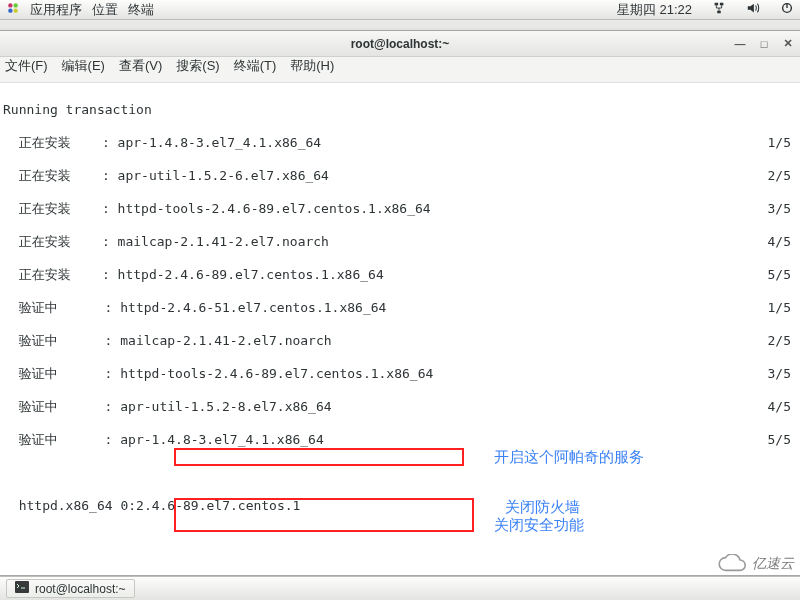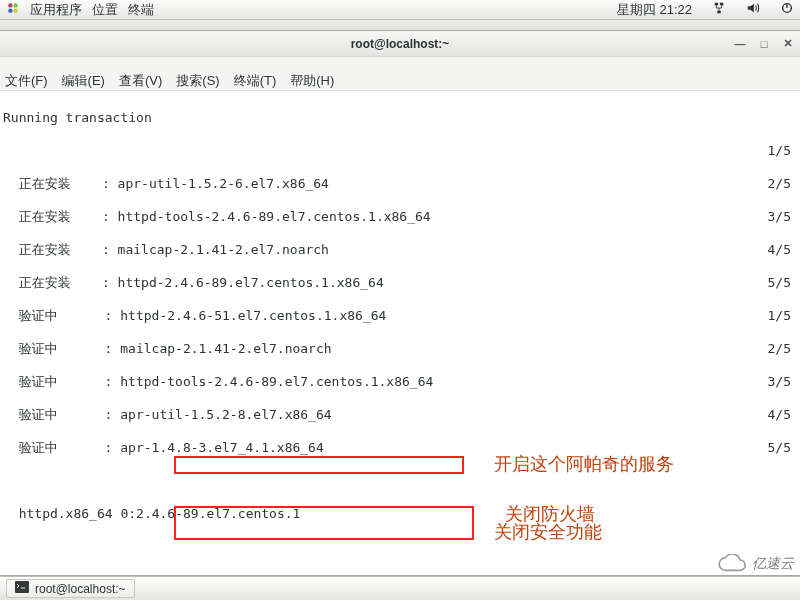--- a/index.html
+++ b/index.html
@@ -47,46 +47,46 @@
     padding: 0 8px;
     gap: 8px;
     font-weight: bold;
     justify-content: center;
     position: relative;
   }
   .titlebar .title { font-weight: bold; font-size: 12px; }
   .win-controls { position: absolute; right: 6px; display: flex; gap: 10px; }
   .win-btn { width: 14px; height: 14px; display: flex; align-items: center; justify-content: center; font-size: 11px; color:#555;}
   .menubar {
-    height: 34px;
+    height: 26px;
     background: #f4f4f2;
     border-bottom: 1px solid #e0e0de;
     display: flex;
-    align-items: flex-end;
+    align-items: flex-start;
     padding: 0 6px;
     gap: 14px;
     font-size: 13px;
   }
   .menubar span { cursor: default; }
   .term-body {
     flex: 1;
     background: #ffffff;
     color: #2e3436;
     font-family: "DejaVu Sans Mono", monospace;
     font-size: 13px;
     line-height: 16.5px;
     padding: 2px 4px;
     white-space: pre;
     overflow: hidden;
     position: relative;
   }
   .row { display: flex; }
   .row .l { flex: 0 0 auto; }
   .row .r { margin-left: auto; padding-right: 6px; }
-  .ann { position:absolute; color:#c2410c; font-family: Liberation Mono, monospace; font-size:18px; }
+  .ann { position:absolute; color:#3b82f6; font-family: Liberation Serif, serif; font-size:15px; }
   .box-red { position:absolute; border:2px solid #ff2020; }
   .taskbar {
     position: absolute; left:0; right:0; bottom:0; height:24px;
     background: linear-gradient(#fdfdfc,#e4e4e2);
     border-top:1px solid #bdbdbb;
     display:flex; align-items:center; padding:0 6px; gap:6px;
   }
   .task-item {
     background: linear-gradient(#fafaf8,#eceeea);
     border:1px solid #c7c7c5;
@@ -150,21 +150,21 @@
   <div class="menubar">
     <span>文件(F)</span>
     <span>编辑(E)</span>
     <span>查看(V)</span>
     <span>搜索(S)</span>
     <span>终端(T)</span>
     <span>帮助(H)</span>
   </div>
   <div class="term-body">
 <div>Running transaction</div>
-<div class="row"><span class="r">1/5</span></div>
+<div class="row"><span class="l">  正在安装    : apr-1.4.8-3.el7_4.1.x86_64</span><span class="r">1/5</span></div>
 <div class="row"><span class="l">  正在安装    : apr-util-1.5.2-6.el7.x86_64</span><span class="r">2/5</span></div>
 <div class="row"><span class="l">  正在安装    : httpd-tools-2.4.6-89.el7.centos.1.x86_64</span><span class="r">3/5</span></div>
 <div class="row"><span class="l">  正在安装    : mailcap-2.1.41-2.el7.noarch</span><span class="r">4/5</span></div>
 <div class="row"><span class="l">  正在安装    : httpd-2.4.6-89.el7.centos.1.x86_64</span><span class="r">5/5</span></div>
 <div class="row"><span class="l">  验证中      : httpd-2.4.6-51.el7.centos.1.x86_64</span><span class="r">1/5</span></div>
 <div class="row"><span class="l">  验证中      : mailcap-2.1.41-2.el7.noarch</span><span class="r">2/5</span></div>
 <div class="row"><span class="l">  验证中      : httpd-tools-2.4.6-89.el7.centos.1.x86_64</span><span class="r">3/5</span></div>
 <div class="row"><span class="l">  验证中      : apr-util-1.5.2-8.el7.x86_64</span><span class="r">4/5</span></div>
 <div class="row"><span class="l">  验证中      : apr-1.4.8-3.el7_4.1.x86_64</span><span class="r">5/5</span></div>
 <div> </div>

